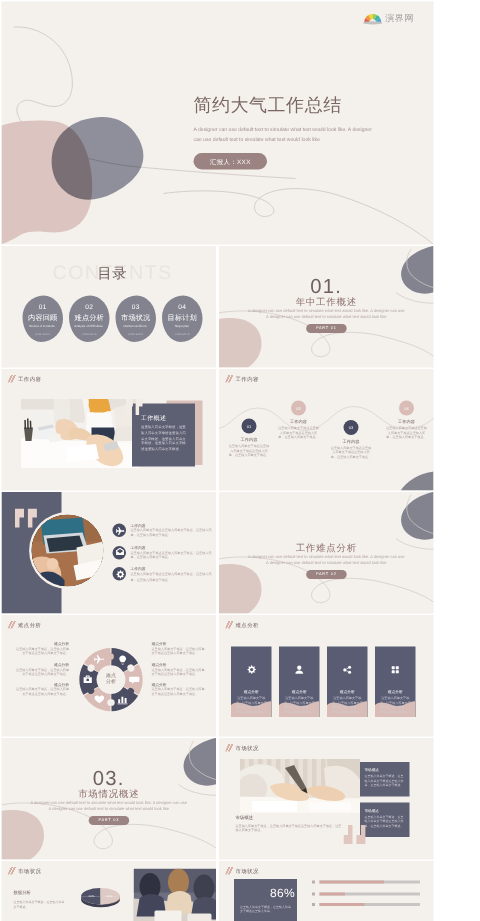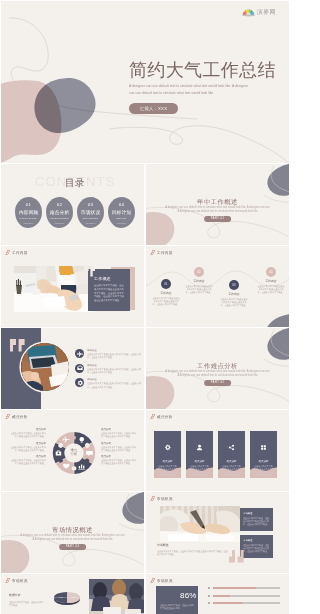--- a/index.html
+++ b/index.html
@@ -9,21 +9,21 @@
   .hero{left:1px;top:1px;width:288px;height:162px;}
   .sl{width:143px;height:81px;}
   .col-l{left:1px;}
   .col-r{left:146px;}
   .r2{top:164px;} .r3{top:246px;} .r4{top:328px;} .r5{top:410px;} .r6{top:492px;} .r7{top:574px;}
   .hero-art{position:absolute;left:0;top:0;}
   .line-deco{fill:none;stroke:#cfc6c2;stroke-width:.55;}
   .blob-pink{fill:#dcc5c0;}
   .blob-blue{fill:#858795;mix-blend-mode:multiply;opacity:.92;}
   .hero-text{position:absolute;left:128px;top:62px;width:150px;}
-  .hero-title{font-size:18px;color:#7a6763;letter-spacing:.35px;font-weight:400;line-height:15px;}
+  .hero-title{font-size:12px;color:#7a6763;letter-spacing:.35px;font-weight:400;line-height:15px;}
   .hero-sub{font-size:3.4px;color:#a3928e;line-height:6.6px;}
   .hero-sub.first{margin-top:5px;}
   .hero-badge{margin-top:5px;display:inline-block;background:#9a8381;color:#fff;font-size:4.2px;padding:3px 11px;border-radius:8px;letter-spacing:.3px;}
   .wm{position:absolute;right:13px;top:7px;display:flex;align-items:center;gap:2px;opacity:.85;}
   .wm-t{font-size:6px;color:#8e8e8e;letter-spacing:.4px;}
 
   
   .toc-wm{position:absolute;left:34px;top:11px;font-size:13px;color:#eae3de;letter-spacing:1.1px;line-height:13px;}
   .toc-title{position:absolute;left:64px;top:13px;font-size:9.5px;color:#6e5f5c;letter-spacing:.4px;line-height:11px;}
   .toc-row{position:absolute;left:14px;top:33px;display:flex;gap:4px;}
@@ -202,20 +202,21 @@
   </div>
   <div class="slide sl col-r r2">
     <svg class="sec-art" viewBox="0 0 143 81" width="143" height="81">
       <path class="blob-blue2" d="M150,1 C 157,7 157,20 150,27 C 142,34 130,33 124,26 C 118,18 123,9 132,4 C 138,1 145,-2 150,1 Z"></path>
       <path class="line-deco2" d="M128,2 C 124,8 124,16 130,21 C 138,28 150,30 158,29"></path>
       <path class="line-deco2" d="M118,31 C 124,36 136,39 148,38"></path>
       <path class="blob-pink2" d="M22,52 C 29,57 30,67 26,74 C 21,82 12,86 2,84 C -8,82 -14,73 -13,63 C -12,53 -4,48 6,48 C 13,48 18,49 22,52 Z"></path>
       <path class="line-deco2" d="M-2,45 C 16,41 44,44 61,54 C 74,62 77,70 71,73 C 65,76 58,70 64,64 C 72,56 94,56 112,61 C 128,65 140,70 146,76"></path>
     </svg>
     <div class="sec-txt">
+      <div class="sec-num">01.</div>
       <div class="sec-title">年中工作概述</div>
       <div class="sec-d f">A designer can use default text to simulate what text would look like. A designer can use</div>
       <div class="sec-d g">A designer can use default text to simulate what text would look like</div>
       <div class="sec-badge">PART 01</div>
     </div>
   </div>
   <div class="slide sl col-l r3">
     <div class="hd">
       <span class="hd-bar"></span>
       <span class="hd-t">工作内容</span>
@@ -499,20 +500,21 @@
   </div>
   <div class="slide sl col-l r6">
     <svg class="sec-art" viewBox="0 0 143 81" width="143" height="81">
       <path class="blob-blue2" d="M150,1 C 157,7 157,20 150,27 C 142,34 130,33 124,26 C 118,18 123,9 132,4 C 138,1 145,-2 150,1 Z"></path>
       <path class="line-deco2" d="M128,2 C 124,8 124,16 130,21 C 138,28 150,30 158,29"></path>
       <path class="line-deco2" d="M118,31 C 124,36 136,39 148,38"></path>
       <path class="blob-pink2" d="M22,52 C 29,57 30,67 26,74 C 21,82 12,86 2,84 C -8,82 -14,73 -13,63 C -12,53 -4,48 6,48 C 13,48 18,49 22,52 Z"></path>
       <path class="line-deco2" d="M-2,45 C 16,41 44,44 61,54 C 74,62 77,70 71,73 C 65,76 58,70 64,64 C 72,56 94,56 112,61 C 128,65 140,70 146,76"></path>
     </svg>
     <div class="sec-txt">
+      <div class="sec-num">03.</div>
       <div class="sec-title">市场情况概述</div>
       <div class="sec-d f">A designer can use default text to simulate what text would look like. A designer can use</div>
       <div class="sec-d g">A designer can use default text to simulate what text would look like</div>
       <div class="sec-badge">PART 03</div>
     </div>
   </div>
   <div class="slide sl col-r r6">
     <div class="hd">
       <span class="hd-bar"></span>
       <span class="hd-t">市场状况</span>

